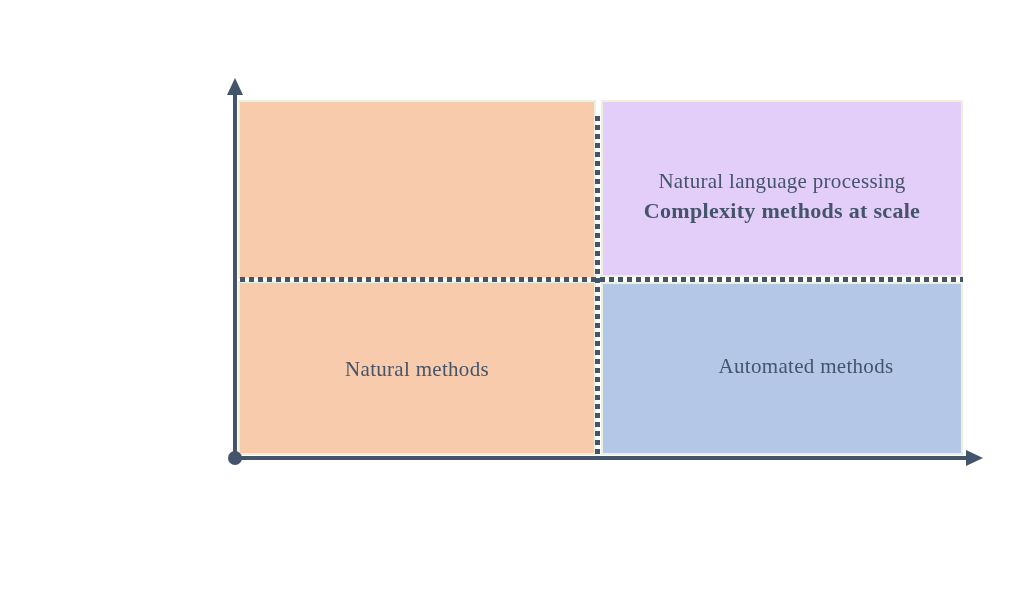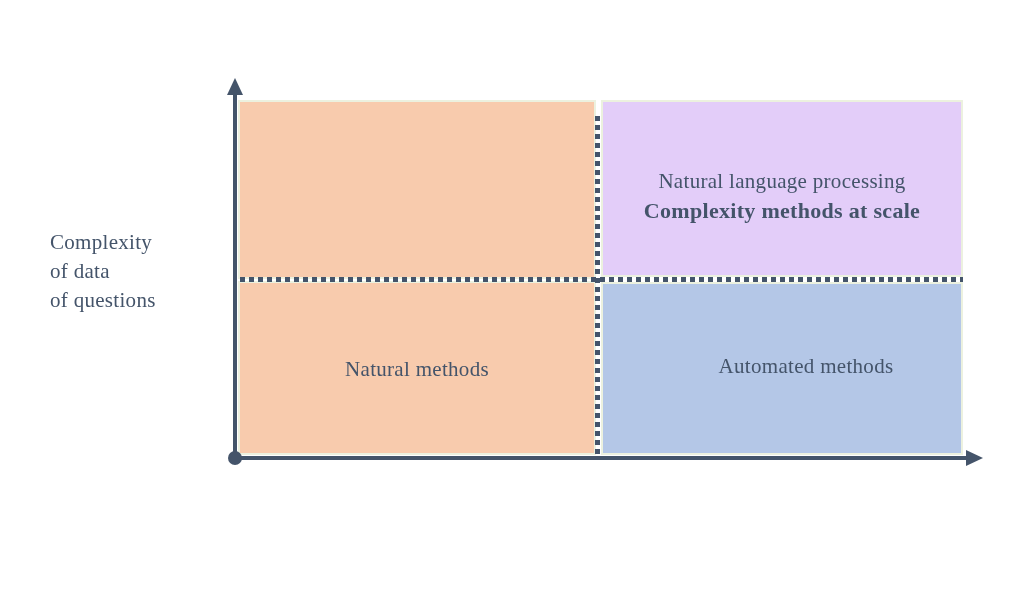--- a/index.html
+++ b/index.html
@@ -121,25 +121,20 @@
 
   <div class="dots-h"></div>
   <div class="dots-v"></div>
 
   <div class="y-axis-line"></div>
   <div class="y-arrow"></div>
   <div class="x-axis-line"></div>
   <div class="x-arrow"></div>
   <div class="origin-dot"></div>
 
-  <div class="y-label">
-    <div>Complexity</div>
-    <div>of data</div>
-    <div>of questions</div>
-  </div>
 
   <div class="quad-label label-manual">Natural methods</div>
 
   <div class="quad-label label-nlp">
     <div>Natural language processing</div>
     <div class="bold-line">Complexity methods at scale</div>
   </div>
 
   <div class="quad-label label-automated">Automated methods</div>
 

